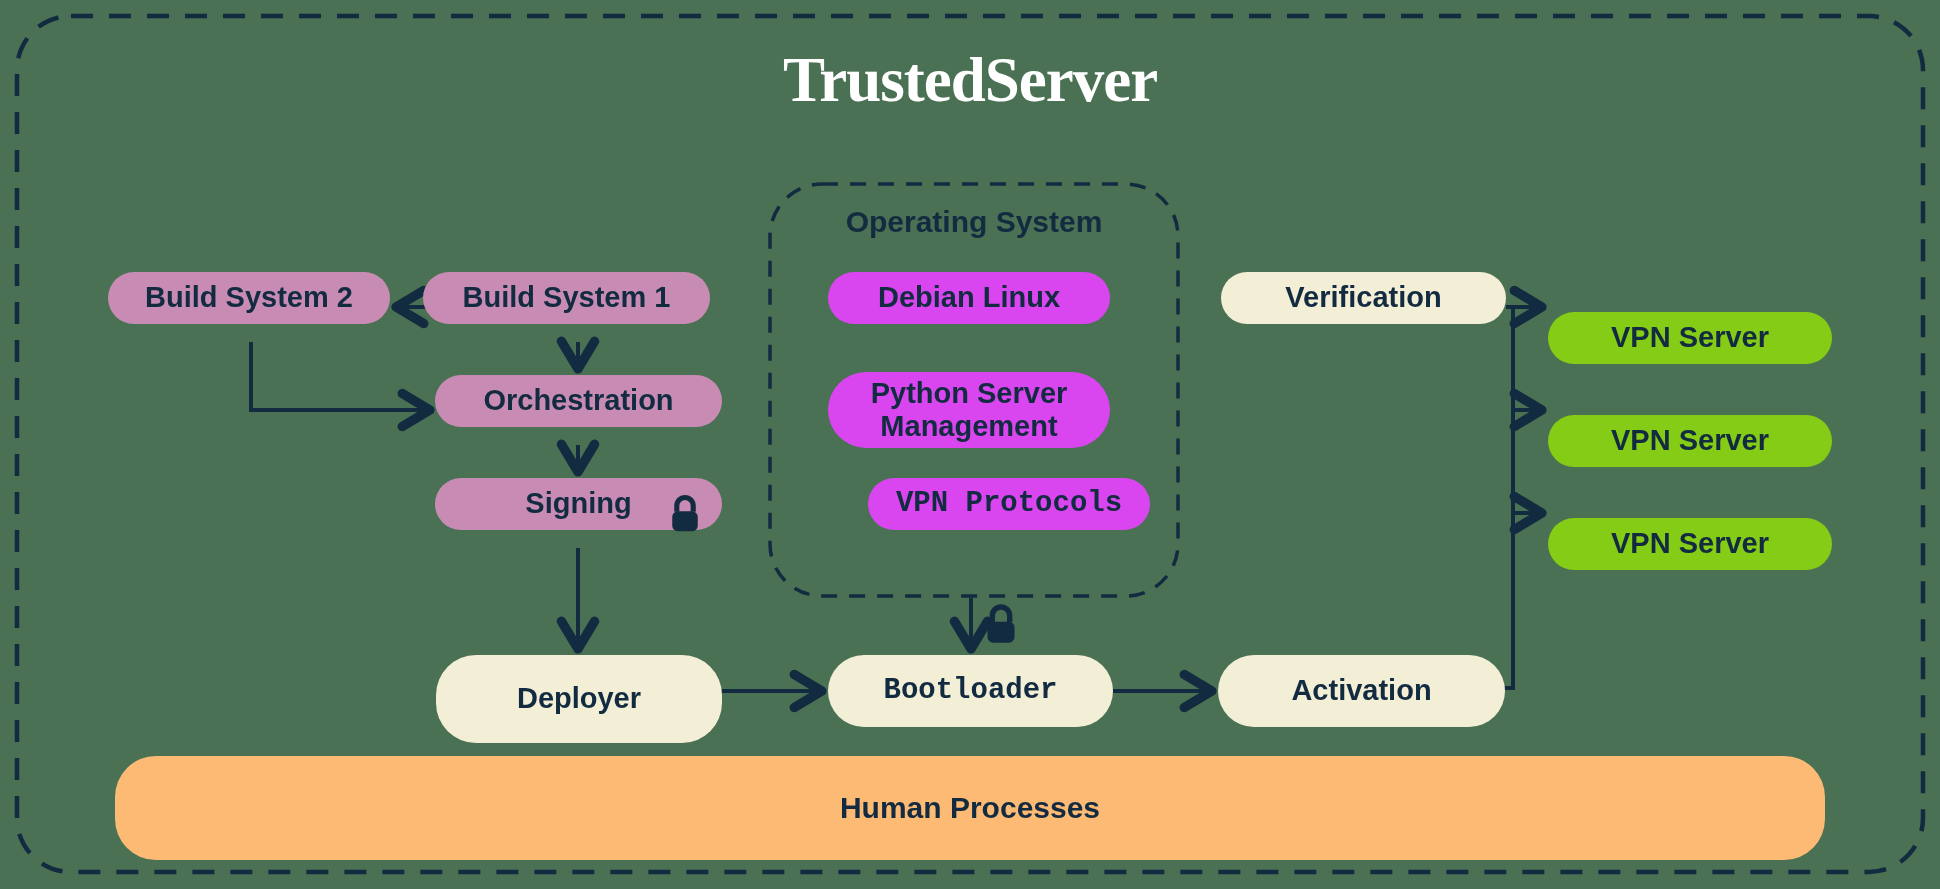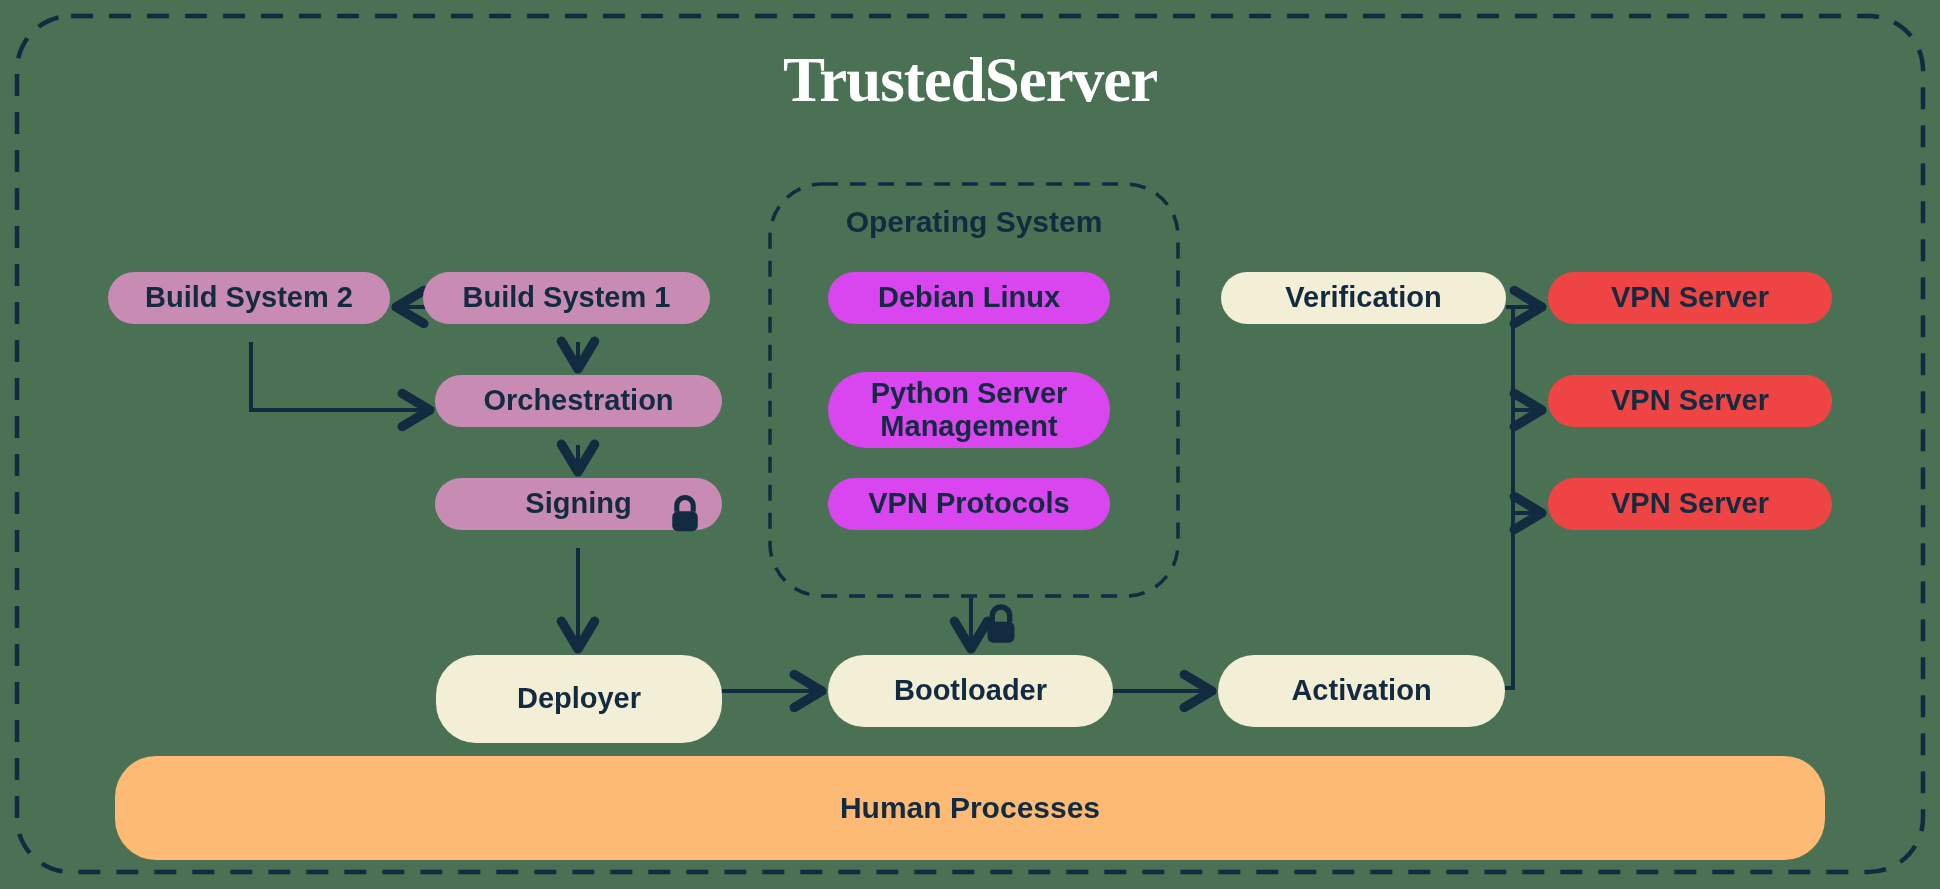--- a/index.html
+++ b/index.html
@@ -26,31 +26,31 @@
   }
   .node{
     position:absolute;height:52px;border-radius:40px;
     display:flex;align-items:center;justify-content:center;
     font-weight:700;font-size:29px;line-height:1.15;
     text-align:center;z-index:1;padding:0 12px;box-sizing:border-box;
   }
   .pink{background:#c88cb4;}
   .peri{background:#d946ef;}
   .cream{background:#f3eed6;}
-  .teal{background:#ef4444;}
+  .teal{background:#84cc16;margin-top:40px;}
   .n-bs2 {left:108px;  top:272px; width:282px;}
   .n-bs1 {left:423px;  top:272px; width:287px;}
   .n-ver {left:435px;  top:375px; width:287px;}
   .n-sig {left:435px;  top:478px; width:287px;}
   .n-deb {left:828px;  top:272px; width:282px;}
   .n-py  {left:828px;  top:372px; width:282px; height:76px;}
-  .n-vpnp{left:828px;  top:478px; width:282px;}
+  .n-vpnp{left:868px;  top:478px; width:282px;font-family:Liberation Mono, monospace;}
   .n-orc {left:1221px; top:272px; width:285px;}
   .n-dep {left:436px;  top:655px; width:286px; height:88px;}
-  .n-boot{left:828px;  top:655px; width:285px; height:72px;}
+  .n-boot{left:828px;  top:655px; width:285px; height:72px;font-family:Liberation Mono, monospace;}
   .n-act {left:1218px; top:655px; width:287px; height:72px;}
   .n-vs1 {left:1548px; top:272px; width:284px;}
   .n-vs2 {left:1548px; top:375px; width:284px;}
   .n-vs3 {left:1548px; top:478px; width:284px;}
   .human-bar{
     position:absolute;left:115px;top:756px;width:1710px;height:104px;
     background:#fdba74;border-radius:41px;
     display:flex;align-items:center;justify-content:center;
     font-weight:700;font-size:30px;z-index:1;
   }

